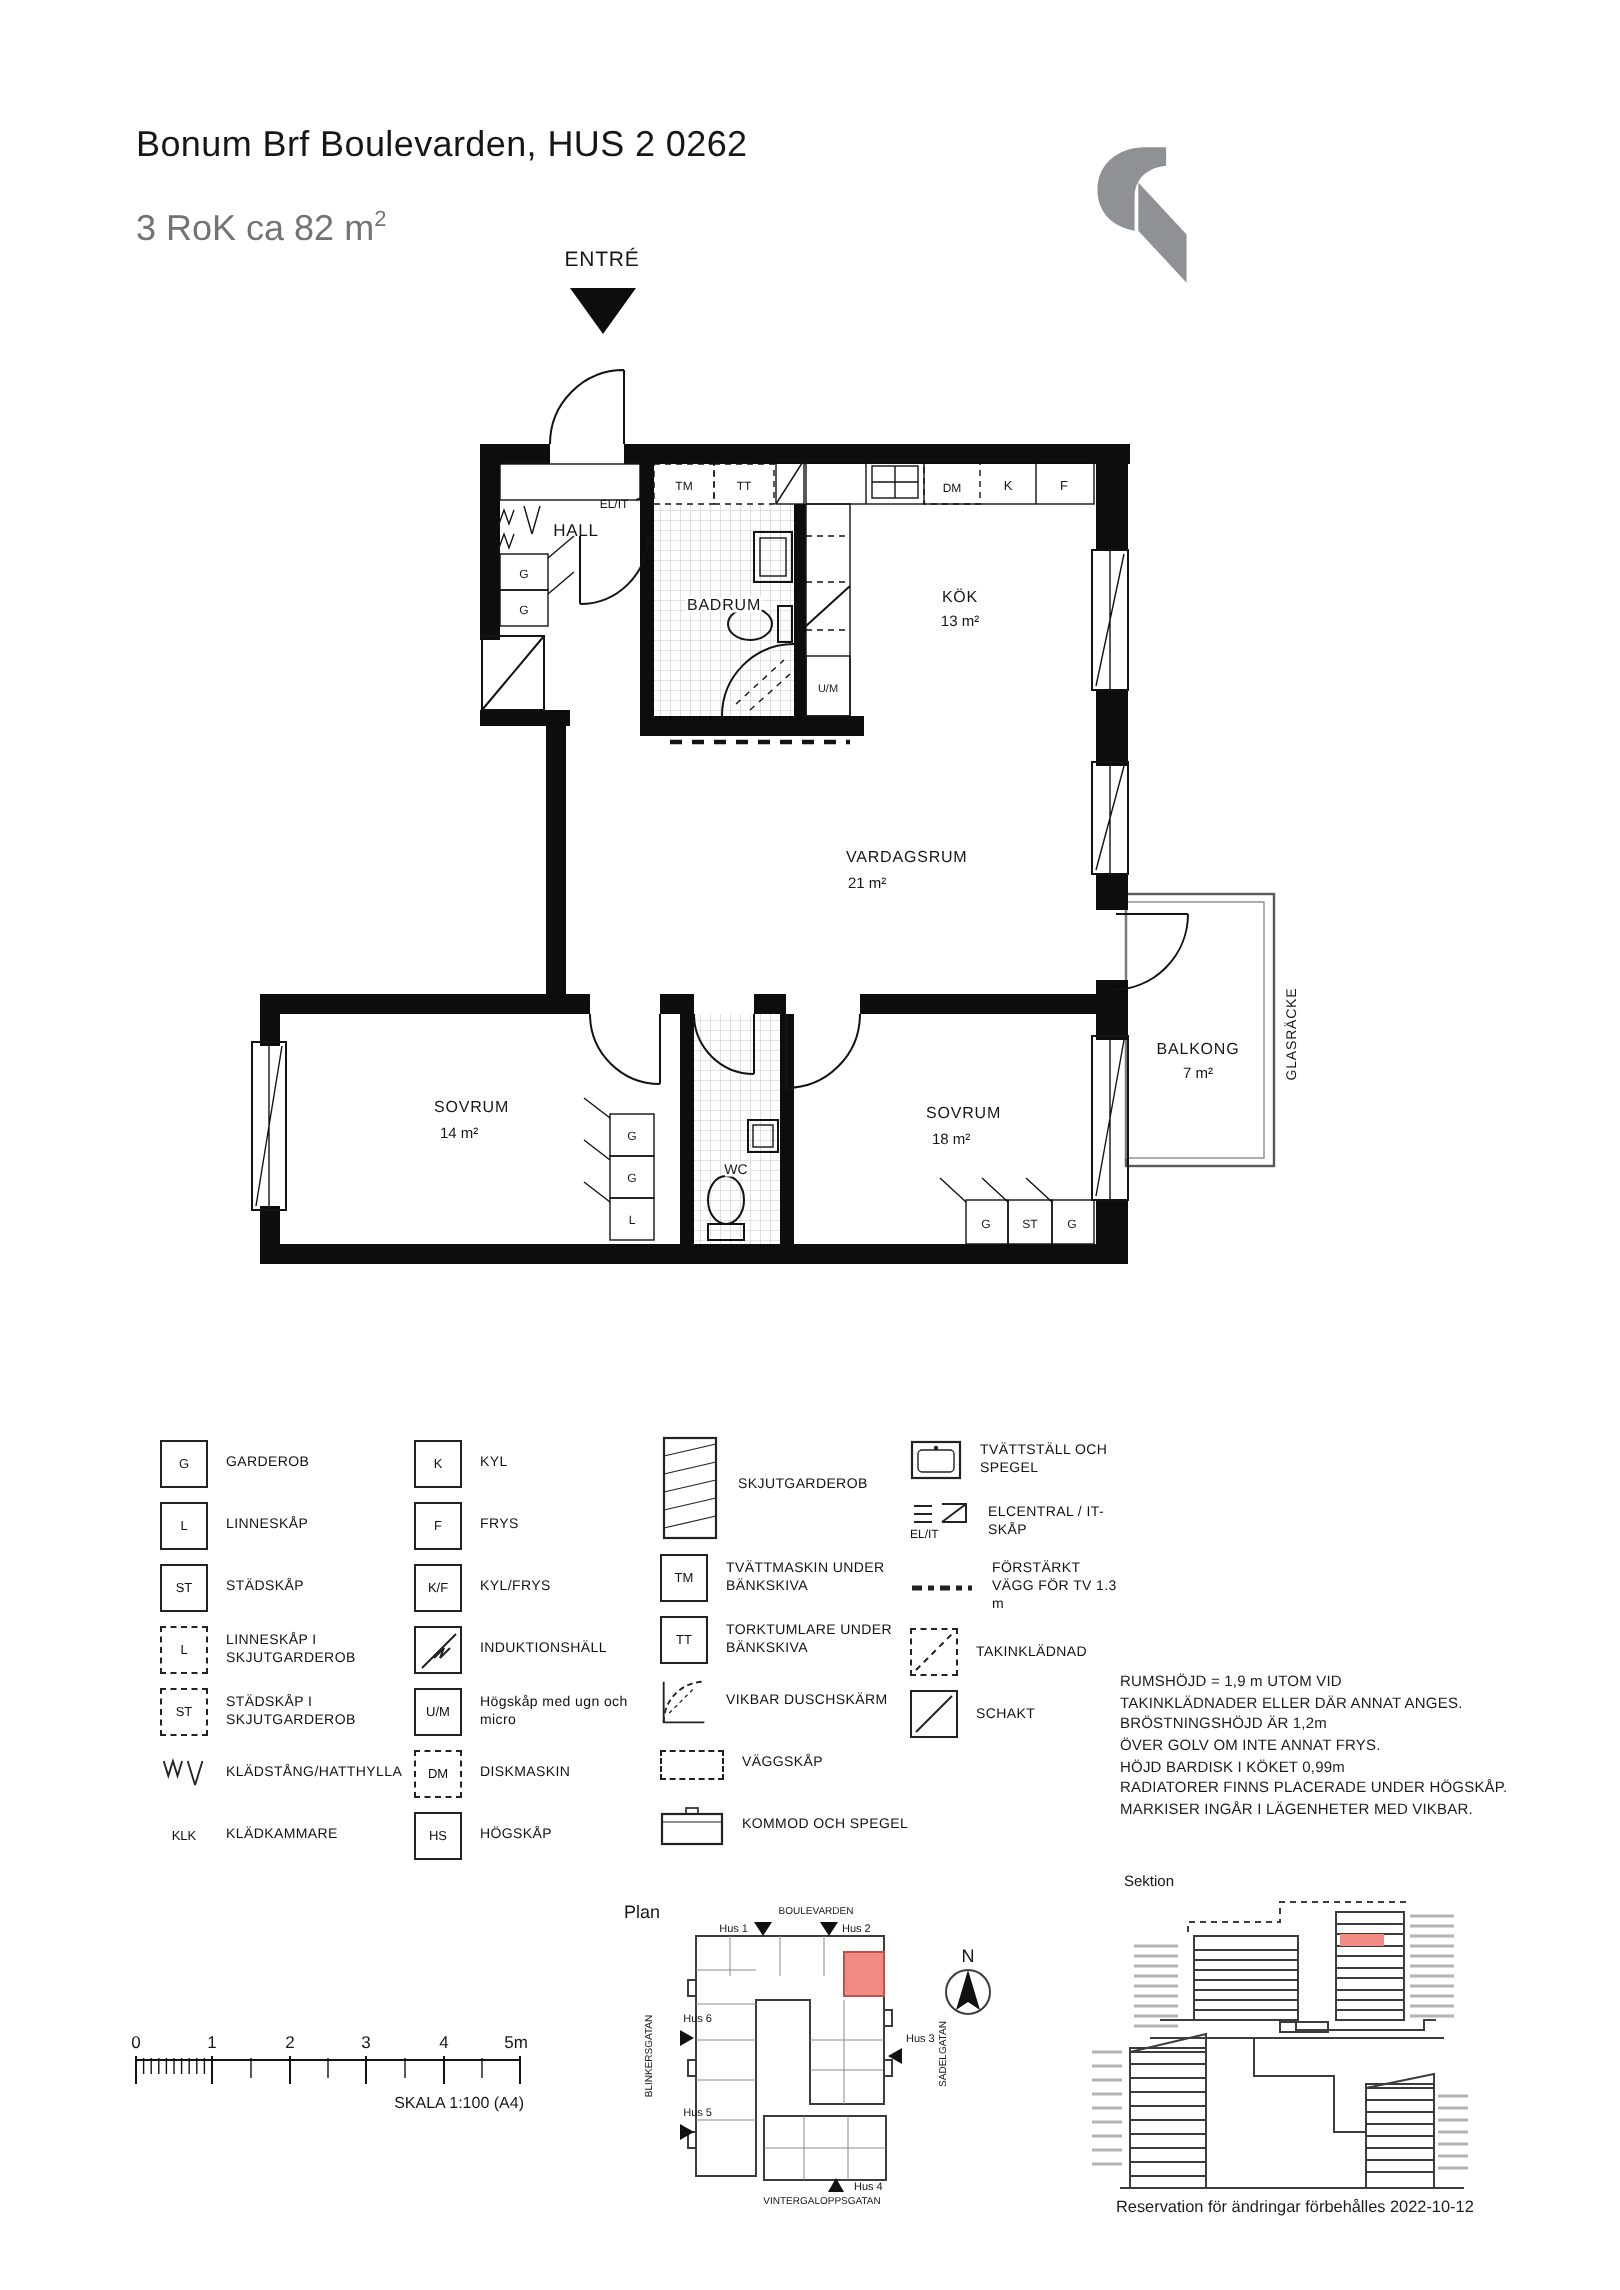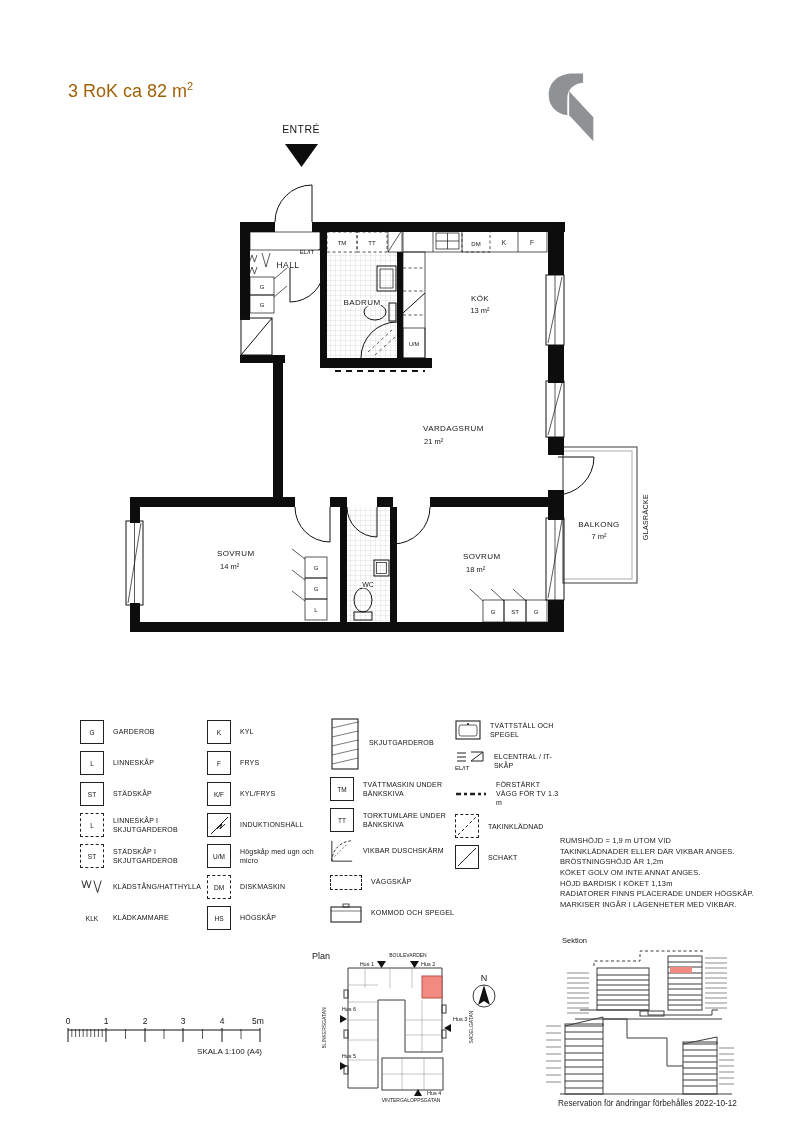--- a/index.html
+++ b/index.html
@@ -1,21 +1,21 @@
 <!DOCTYPE html>
 <html><head>
 <meta charset="utf-8">
 <style>
   html,body{margin:0;padding:0;background:#fff}
   .page{position:relative;width:810px;height:1145px;background:#fff;overflow:hidden;
         font-family:"Liberation Sans",sans-serif;color:#141414}
   .abs{position:absolute}
   
   .title{left:68px;top:62px;font-size:18px;letter-spacing:.2px;color:#161616}
-  .subtitle{left:68px;top:80px;font-size:18px;color:#a16207}
+  .subtitle{left:68px;top:104px;font-size:18px;color:#737373}
   .subtitle sup{font-size:11px}
   .brandtext{left:597px;top:80px;font-size:44px;font-weight:bold;letter-spacing:-1px}
   
   .legcol{position:absolute;display:flex;flex-direction:column;gap:7px}
   .lrow{display:flex;align-items:center;min-height:24px}
   .lrow.top{align-items:flex-start}
   .sym{flex:0 0 auto;width:24px;height:24px;border:1.2px solid #222;display:flex;align-items:center;
        justify-content:center;font-size:6.5px;color:#111;margin-right:9px;background:#fff;box-sizing:border-box}
   .sym.dash{border-style:dashed}
   .sym.flat{width:32px;height:15px}
@@ -39,20 +39,21 @@
   .th7{stroke-width:.7}
   .gry{fill:none;stroke:#8b8b8b;stroke-width:.5}
   .bar{fill:none;stroke:#b3b3b3;stroke-width:1.4}
   .sk{fill:none;stroke:#3c3c3c;stroke-width:1}
 </style>
 </head>
 <body>
 
 <div class="page">
 
+  <div class="abs title">Bonum Brf Boulevarden, HUS 2 0262</div>
   <div class="abs subtitle"><span>3 RoK ca  82 m</span><sup>2</sup></div>
 
   <div class="abs" style="left:545px;top:70px">
     <svg width="52" height="74" viewBox="0 0 56 78">
       <path d="M30 3 C14 3 4 13 4 26 C4 38 12 46 24 48 L24 30 C24 20 31 14 41 13 L41 3 Z" fill="#8E9295"></path>
       <path d="M26 22 L52 50 L52 76 L26 48 Z" fill="#8E9295"></path>
     </svg>
   </div>
 
   <svg class="abs" style="left:0;top:0" width="810" height="1145" viewBox="0 0 810 1145">
@@ -476,23 +477,23 @@
         <svg width="20" height="20" viewBox="0 0 20 20">
             <line x1="1" y1="19" x2="19" y2="1" stroke="#222" stroke-width="1"></line>
           </svg>
       </span>
       <span class="lbl">SCHAKT</span>
     </div>
   </div>
 
   <div class="abs notes">
     <div>RUMSHÖJD = 1,9 m UTOM VID</div>
-    <div>TAKINKLÄDNADER ELLER DÄR VIKBAR ANGES.</div>
+    <div>TAKINKLÄDNADER ELLER DÄR ANNAT ANGES.</div>
     <div>BRÖSTNINGSHÖJD ÄR  1,2m</div>
-    <div>KÖKET GOLV OM INTE ANNAT ANGES.</div>
-    <div>HÖJD BARDISK I KÖKET 1,13m</div>
+    <div>ÖVER GOLV OM INTE ANNAT FRYS.</div>
+    <div>HÖJD BARDISK I KÖKET 0,99m</div>
     <div>RADIATORER FINNS PLACERADE UNDER HÖGSKÅP.</div>
     <div>MARKISER INGÅR I LÄGENHETER MED VIKBAR.</div>
   </div>
 
   <div class="abs footer">Reservation för ändringar förbehålles 2022-10-12</div>
 
 </div>
 
 </body></html>

